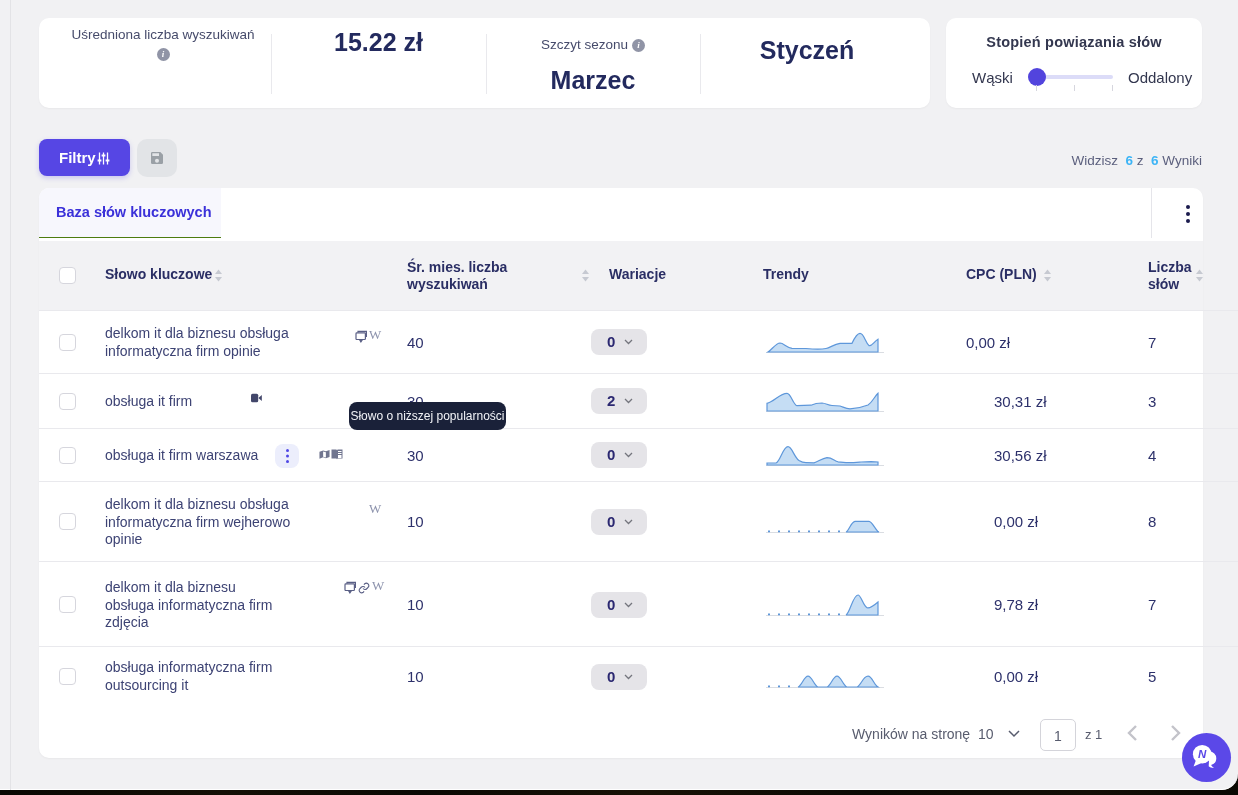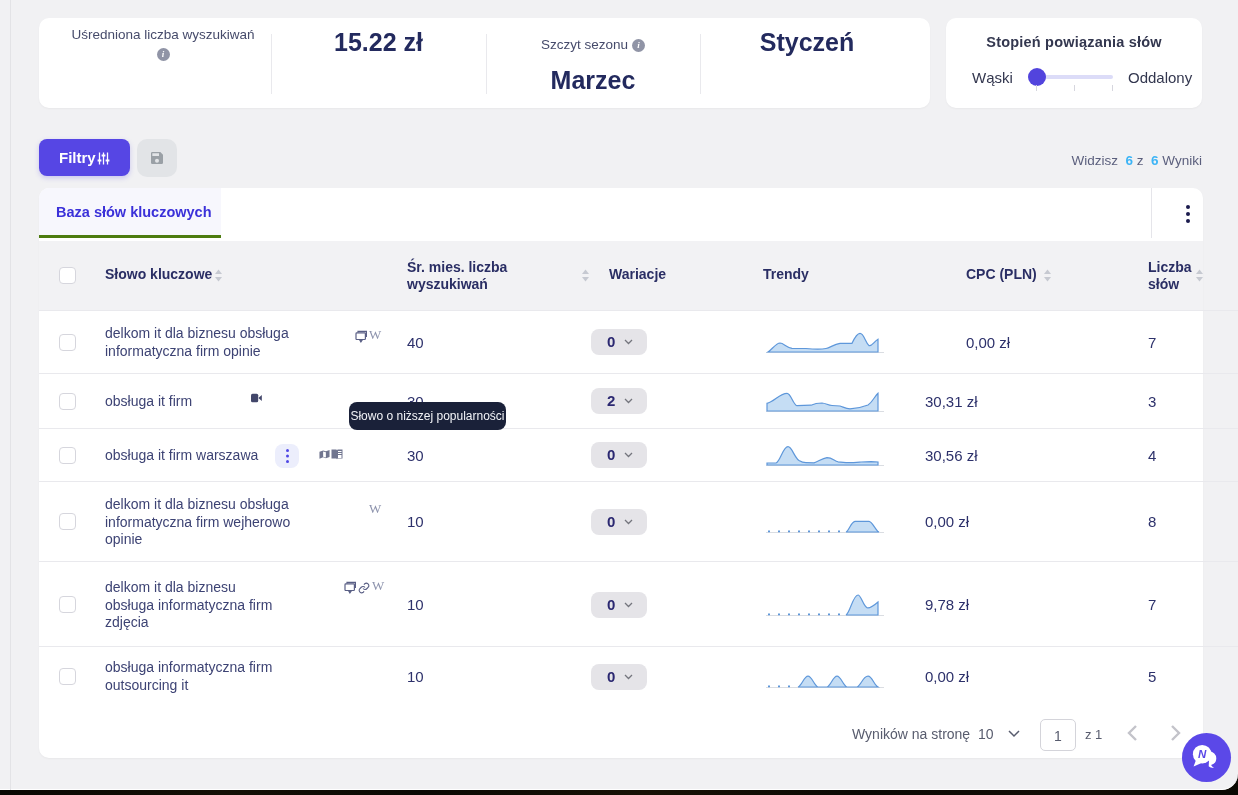--- a/index.html
+++ b/index.html
@@ -14,35 +14,35 @@
 .stitle { font-size:13.5px; color:#464b6b; }
 .sval { font-size:25px; font-weight:bold; color:#232a5e; }
 .info { display:inline-block; width:13px; height:13px; border-radius:50%; background:#9094a6; color:#fff; font-size:9px; font-weight:bold; text-align:center; line-height:13px; vertical-align:1px; font-family:"Liberation Serif",serif; font-style:italic;}
 .slidercard { left:946px; top:18px; width:256px; height:90px; }
 .sl-title { text-align:center; font-size:14.5px; font-weight:bold; color:#33374f; margin-top:16px; letter-spacing:0.2px; }
 .btn-filtry { position:absolute; left:39px; top:139px; width:91px; height:37px; background:#5646e4; border-radius:8px; box-shadow:0 2px 5px rgba(86,70,228,0.25); color:#fff; font-weight:bold; font-size:15px; text-align:center; line-height:37px; }
 .btn-save { position:absolute; left:137px; top:139px; width:40px; height:38px; background:#e2e4e7; border-radius:10px; }
 .widzisz { position:absolute; right:36px; top:153px; font-size:13.5px; color:#5b5f7d; }
 .widzisz b { color:#3cb4f6; }
 .tablecard { left:39px; top:188px; width:1164px; height:570px; }
-.tab { position:absolute; left:0; top:0; width:182px; height:50px; background:#f7f7fd; border-radius:10px 0 0 0; border-bottom:3px solid #4d7c0f; color:#3b31d9; font-weight:bold; font-size:14.5px; line-height:48px; padding-left:17px; }
+.tab { position:absolute; left:0; top:0; width:182px; height:50px; background:#f7f7fd; border-radius:10px 0 0 0; border-bottom:1px solid #4d7c0f; color:#3b31d9; font-weight:bold; font-size:14.5px; line-height:48px; padding-left:17px; }
 .tabsep { position:absolute; left:1112px; top:0; width:1px; height:50px; background:#e5e5ea; }
 .kebab { position:absolute; left:1136px; width:26px; text-align:center; }
 .thead { position:absolute; left:0; top:53px; width:1164px; height:69px; background:#f2f2f4; }
 .trow { position:absolute; left:0; width:1206px; border-top:1px solid #e9e9ed; }
 .cb { position:absolute; left:20px; width:17px; height:17px; border:1px solid #d6d6dd; border-radius:4px; background:#fff; }
 .hlabel { position:absolute; font-size:14px; font-weight:bold; color:#2a2e64; }
 .sort { position:absolute; }
 .kw { position:absolute; left:66px; width:215px; font-size:14px; color:#3d4374; line-height:17.5px; }
 .num { position:absolute; left:368px; font-size:15px; color:#2d316b; }
 .chip { position:absolute; left:552px; width:56px; height:26px; background:#e5e4e8; border-radius:8px; text-align:left; }
 .chip b { position:absolute; left:16px; top:4px; font-size:15px; color:#2b2871; }
 .chip .car { position:absolute; left:31px; top:5px; color:#74757d; font-size:11px; }
 .spark { position:absolute; left:727px; width:118px; height:32px; }
-.cpc { position:absolute; left:886px; font-size:15px; color:#2d316b;text-align:center; }
+.cpc { position:absolute; left:955px; font-size:15px; color:#2d316b;text-align:center; }
 .lsl { position:absolute; left:1109px; font-size:15px; color:#2d316b; }
 .tooltip { position:absolute; left:310px; top:214px; width:157px; height:28px; background:#1a2139; border-radius:8px; color:#f2f3f7; font-size:12px; text-align:center; line-height:28px; z-index:5; white-space:nowrap; }
 .pag { position:absolute; left:0; top:518px; width:1164px; height:52px; font-size:14px; color:#585c6e; }
 .chat { position:absolute; left:1182px; top:733px; width:49px; height:49px; border-radius:50%; background:#5b48e8; z-index:9; }
 .blackbar { position:absolute; left:0; top:790px; width:1238px; height:5px; background:linear-gradient(90deg,#090702,#140f05 18%,#0a0803 34%,#181105 52%,#0b0904 70%,#140e06 88%,#090702); }
 </style>
 </head>
 <body>
 <div class="app">
 <div class="vline"></div>
@@ -53,21 +53,21 @@
     <div style="margin-top:2px;"><span class="info">i</span></div>
   </div>
   <div class="statcol" style="flex:215 0 0;">
     <div class="sval" style="margin-top:10px;">15.22 zł</div>
   </div>
   <div class="statcol" style="flex:214 0 0;">
     <div class="stitle" style="padding-top:19px;">Szczyt sezonu <span class="info">i</span></div>
     <div class="sval" style="margin-top:14px;">Marzec</div>
   </div>
   <div class="statcol" style="flex:230 0 0; transform:translateX(-8px);">
-    <div class="sval" style="margin-top:10px;">Styczeń</div>
+    <div class="sval" style="margin-top:18px;">Styczeń</div>
   </div>
   <div class="ssep" style="left:232px;"></div>
   <div class="ssep" style="left:447px;"></div>
   <div class="ssep" style="left:661px;"></div>
 </div>
 
 <div class="card slidercard">
   <div class="sl-title">Stopień powiązania słów</div>
   <div style="position:absolute; left:26px; top:51px; font-size:15px; color:#33374f;">Wąski</div>
   <div style="position:absolute; left:90px; top:57px; width:77px; height:4px; border-radius:2px; background:#dcdcf8;"></div>

